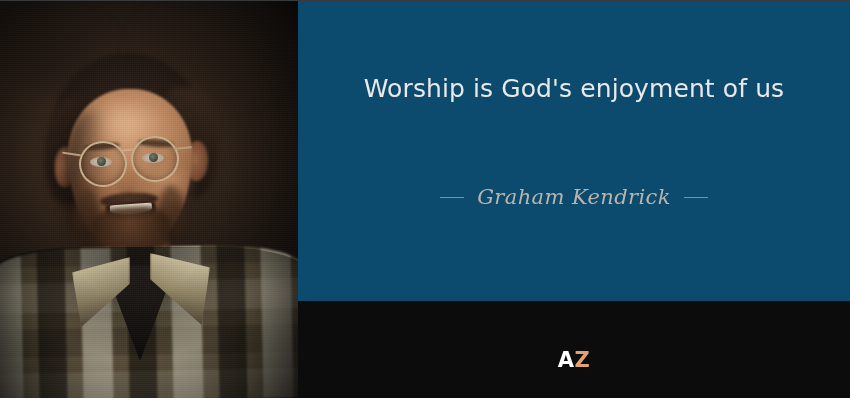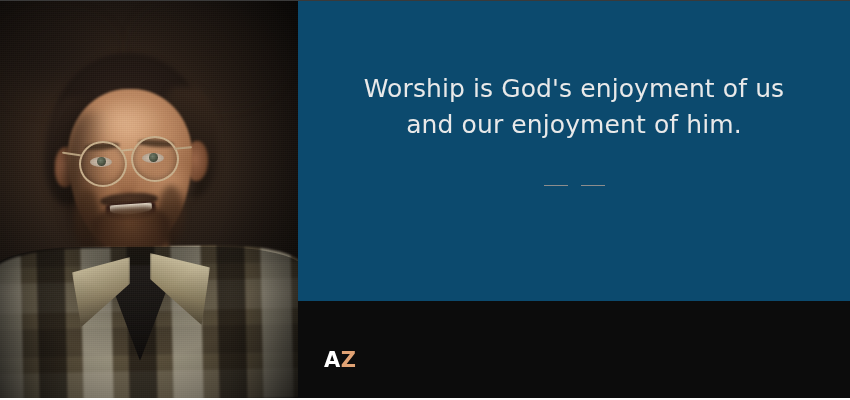--- a/index.html
+++ b/index.html
@@ -397,21 +397,21 @@
   }
 
   
   #logo {
     position: absolute;
     left: 26px;
     top: 349px;
     width: 500px;
     display: flex;
     align-items: center;
-    justify-content: flex-start;
+    justify-content: center;
     gap: 22px;
   }
   .logo-az {
     font-family: "DejaVu Sans", sans-serif;
     font-size: 21px;
     font-weight: 700;
     letter-spacing: .5px;
     line-height: 1;
   }
   .logo-a { color: #ffffff; }
@@ -503,25 +503,25 @@
 
       <div class="grain"></div>
       <div class="vignette"></div>
     </div>
   </div>
 
   <div id="text-panel">
 
     <div id="quote-text">
       <div>Worship is God's enjoyment of us</div>
-      <div>and our enjoyment of him.</div>
     </div>
 
     <div id="attribution">
       <span class="attr-rule"></span>
+      <span id="author-name">Graham Kendrick</span>
       <span class="attr-rule"></span>
     </div>
 
     <div id="logo">
       <span class="logo-az"><span class="logo-a">A</span><span class="logo-z">Z</span></span>
     </div>
 
   </div>
 </div>
 

